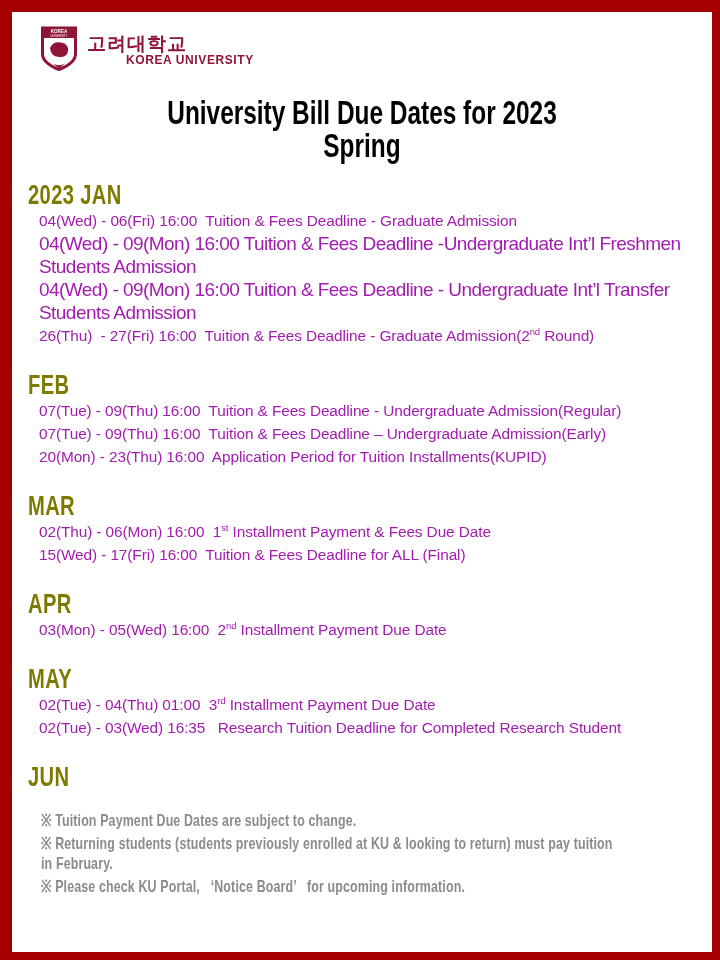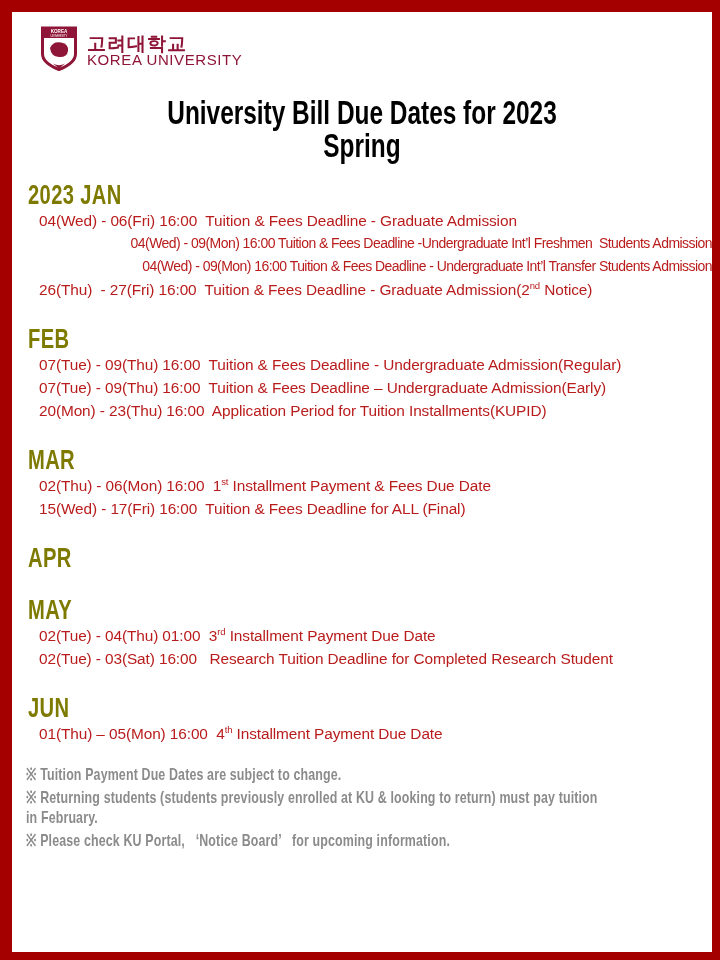--- a/index.html
+++ b/index.html
@@ -12,46 +12,46 @@
     border-width: 12px 8px 8px 12px;
     background: #fff;
     overflow: hidden;
     font-family: "Liberation Sans", sans-serif;
   }
   
   .logo { display: flex; align-items: flex-start; gap: 9px; margin: 14px 0 0 28px; height: 48px; }
   .crest { flex: 0 0 auto; }
   .logo-text { display: flex; flex-direction: column; justify-content: center; margin-top: 7px; }
   .kr { font-size: 19px; font-weight: bold; color: var(--crimson, #8e1537); letter-spacing: 1px; line-height: 21px; }
-  .en { font-size: 15px; font-weight: normal; color: var(--crimson, #8e1537); letter-spacing: 0.6px; line-height: 12px; }
+  .en { font-size: 12px; font-weight: bold; color: var(--crimson, #8e1537); letter-spacing: 0.6px; line-height: 12px; margin-left: 39px; }
   
   .title {
     margin: 22px 0 0 0; text-align: center;
     font-size: 33px; font-weight: 900; line-height: 33px;
     color: #000; transform: scaleX(0.74); letter-spacing: 0;
   }
   
   #sections { margin-top: 0; }
   .month-section { margin-top: 23px; padding-left: 16px; }
   #sections > .month-section:first-child { margin-top: 18px; }
   .month {
     margin: 0; font-size: 28px; line-height: 29px; font-weight: 900;
     color: var(--olive, #7e7a00);
     transform: scaleX(0.72); transform-origin: left center;
     white-space: pre; letter-spacing: 0.5px;
   }
   .entry {
     margin: 0; padding-left: 11px;
-    font-size: 15.4px; line-height: 23px; color: #b91c1c;
+    font-size: 15.4px; line-height: 23px; color: #a21caf;
     white-space: pre-wrap; letter-spacing: -0.1px;
   }
-  .entry.tight { font-size: 14px; letter-spacing: -0.55px; text-align: right; }
+  .entry.tight { font-size: 19px; letter-spacing: -0.55px; }
   .entry sup { font-size: 0.62em; line-height: 0; }
   
-  #footnotes { margin-top: 20px; padding-left: 14px; }
+  #footnotes { margin-top: 20px; padding-left: 29px; }
   .footnote {
     font-size: 17px; font-weight: bold; line-height: 20.5px;
     color: var(--gray, #8b8b8b);
     width: 137%; transform: scaleX(0.73); transform-origin: left top;
     white-space: pre-wrap; margin: 0 0 2px 0; letter-spacing: 0.2px;
   }
 </style>
 </head>
 <body>
 
@@ -73,44 +73,44 @@
   </div>
 
   <h1 class="title"><span>University Bill Due Dates for 2023</span><br><span>Spring</span></h1>
 
   <div id="sections">
       <section class="month-section">
         <h2 class="month">2023 JAN</h2>
         <p class="entry"><span>04(Wed) - 06(Fri) 16:00  Tuition &amp; Fees Deadline - Graduate Admission</span></p>
         <p class="entry tight"><span>04(Wed) - 09(Mon) 16:00 Tuition &amp; Fees Deadline -Undergraduate Int’l Freshmen  Students Admission</span></p>
         <p class="entry tight"><span>04(Wed) - 09(Mon) 16:00 Tuition &amp; Fees Deadline - Undergraduate Int’l Transfer Students Admission</span></p>
-        <p class="entry"><span>26(Thu)  - 27(Fri) 16:00  Tuition &amp; Fees Deadline - Graduate Admission(2</span><sup>nd</sup><span> Notice)</span></p>
+        <p class="entry"><span>26(Thu)  - 27(Fri) 16:00  Tuition &amp; Fees Deadline - Graduate Admission(2</span><sup>nd</sup><span> Round)</span></p>
       </section>
       <section class="month-section">
         <h2 class="month">FEB</h2>
         <p class="entry"><span>07(Tue) - 09(Thu) 16:00  Tuition &amp; Fees Deadline - Undergraduate Admission(Regular)</span></p>
         <p class="entry"><span>07(Tue) - 09(Thu) 16:00  Tuition &amp; Fees Deadline – Undergraduate Admission(Early)</span></p>
         <p class="entry"><span>20(Mon) - 23(Thu) 16:00  Application Period for Tuition Installments(KUPID)</span></p>
       </section>
       <section class="month-section">
         <h2 class="month">MAR</h2>
         <p class="entry"><span>02(Thu) - 06(Mon) 16:00  1</span><sup>st</sup><span> Installment Payment &amp; Fees Due Date</span></p>
         <p class="entry"><span>15(Wed) - 17(Fri) 16:00  Tuition &amp; Fees Deadline for ALL (Final)</span></p>
       </section>
       <section class="month-section">
         <h2 class="month">APR</h2>
+        <p class="entry"><span>03(Mon) - 05(Wed) 16:00  2</span><sup>nd</sup><span> Installment Payment Due Date</span></p>
       </section>
       <section class="month-section">
         <h2 class="month">MAY</h2>
         <p class="entry"><span>02(Tue) - 04(Thu) 01:00  3</span><sup>rd</sup><span> Installment Payment Due Date</span></p>
-        <p class="entry"><span>02(Tue) - 03(Sat) 16:00   Research Tuition Deadline for Completed Research Student</span></p>
+        <p class="entry"><span>02(Tue) - 03(Wed) 16:35   Research Tuition Deadline for Completed Research Student</span></p>
       </section>
       <section class="month-section">
         <h2 class="month">JUN</h2>
-        <p class="entry"><span>01(Thu) – 05(Mon) 16:00  4</span><sup>th</sup><span> Installment Payment Due Date</span></p>
       </section>
     </div>
 
   <div id="footnotes">
       <div class="footnote">※ Tuition Payment Due Dates are subject to change.</div>
       <div class="footnote">※ Returning students (students previously enrolled at KU &amp; looking to return) must pay tuition
 in February.</div>
       <div class="footnote">※ Please check KU Portal,   ‘Notice Board’   for upcoming information.</div>
     </div>
 

